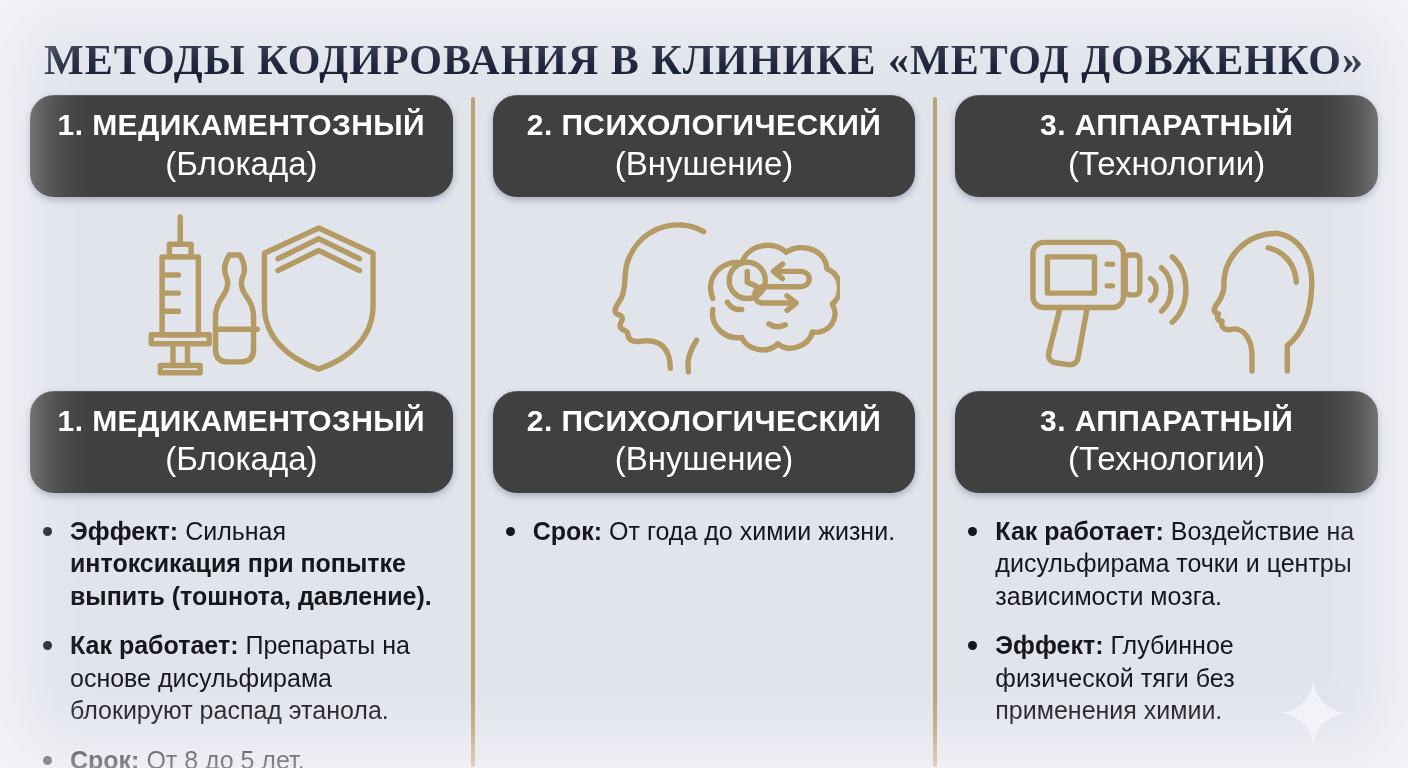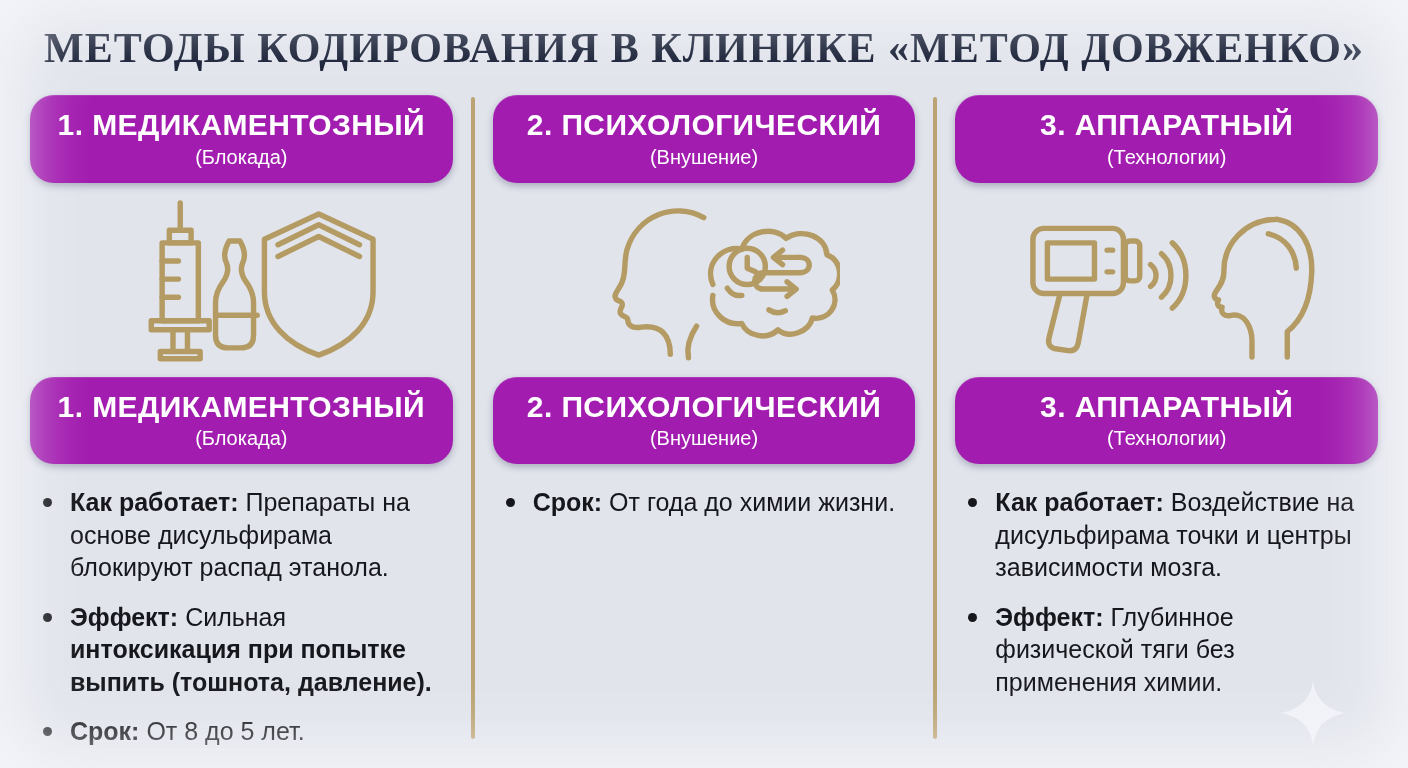--- a/index.html
+++ b/index.html
@@ -7,53 +7,53 @@
     width:1408px;height:768px;position:relative;overflow:hidden;
     background:#e2e4ec;
     font-family:"Liberation Sans", sans-serif;
     color:#16171c;
   }
   .vignette{
     position:absolute;inset:0;pointer-events:none;z-index:5;
     box-shadow:inset 0 0 70px 18px rgba(250,251,253,.75);
   }
   .page-title{
-    margin:0;padding-top:24px;
+    margin:0;padding-top:36px;
     text-align:center;
     font-family:"Liberation Serif", serif;
     font-weight:700;
     font-size:42px;
     letter-spacing:1px;
     color:#121a31;
   }
   .columns{
     position:absolute;left:30px;right:30px;top:95px;bottom:12px;
     display:grid;
     grid-template-columns:1fr 4px 1fr 4px 1fr;
     column-gap:18px;
   }
   .divider{
     background:#bba373;
     border-radius:3px;
     margin:2px 0 26px 0;
   }
   .col{display:flex;flex-direction:column;min-width:0;}
   .badge{
-    background:#a21caf;
+    background:#404040;
     border-radius:24px;
     color:#fff;
     text-align:center;
     padding:13px 6px 15px;
     box-shadow:0 3px 7px rgba(15,25,60,.28), inset 0 1px 0 rgba(255,255,255,.12);
   }
   .badge-title{
     font-size:30px;font-weight:700;letter-spacing:.4px;line-height:1.15;
   }
   .badge-sub{
-    font-size:20px;font-weight:400;margin-top:3px;line-height:1.1;
+    font-size:33px;font-weight:400;margin-top:3px;line-height:1.1;
   }
   .icon-area{
     height:194px;
     display:flex;align-items:center;justify-content:center;
   }
   .icon-area svg{height:172px;max-width:100%;}
   .gold-stroke{stroke:#b49b64;fill:none;stroke-width:6;stroke-linecap:round;stroke-linejoin:round;}
   ul.bullets{
     list-style:none;
     margin:22px 0 0 0;
@@ -114,22 +114,22 @@
           <path d="M136 52 q-8 14 -3 24 q4 9 -3 20 q-9 12 -9 24 v36 q0 14 14 14 h14 q14 0 14 -14 v-36 q0 -12 -9 -24 q-7 -11 -3 -20 q5 -10 -3 -24 z"></path>
           <path d="M123 134 h44"></path>
         </g>
       </svg>
     </div>
     <div class="badge">
       <div class="badge-title">1. МЕДИКАМЕНТОЗНЫЙ</div>
       <div class="badge-sub">(Блокада)</div>
     </div>
     <ul class="bullets">
+        <li><b>Эффект:</b><span> Сильная </span><b>интоксикация при попытке выпить (тошнота, давление).</b></li>
         <li><b>Как работает:</b><span> Препараты на основе дисульфирама блокируют распад этанола.</span></li>
-        <li><b>Эффект:</b><span> Сильная </span><b>интоксикация при попытке выпить (тошнота, давление).</b></li>
         <li><b>Срок:</b><span> От 8 до 5 лет.</span></li>
       </ul>
   </section>
 
   <div class="divider"></div>
 
   <section class="col">
     <div class="badge">
       <div class="badge-title">2. ПСИХОЛОГИЧЕСКИЙ</div>
       <div class="badge-sub">(Внушение)</div>

